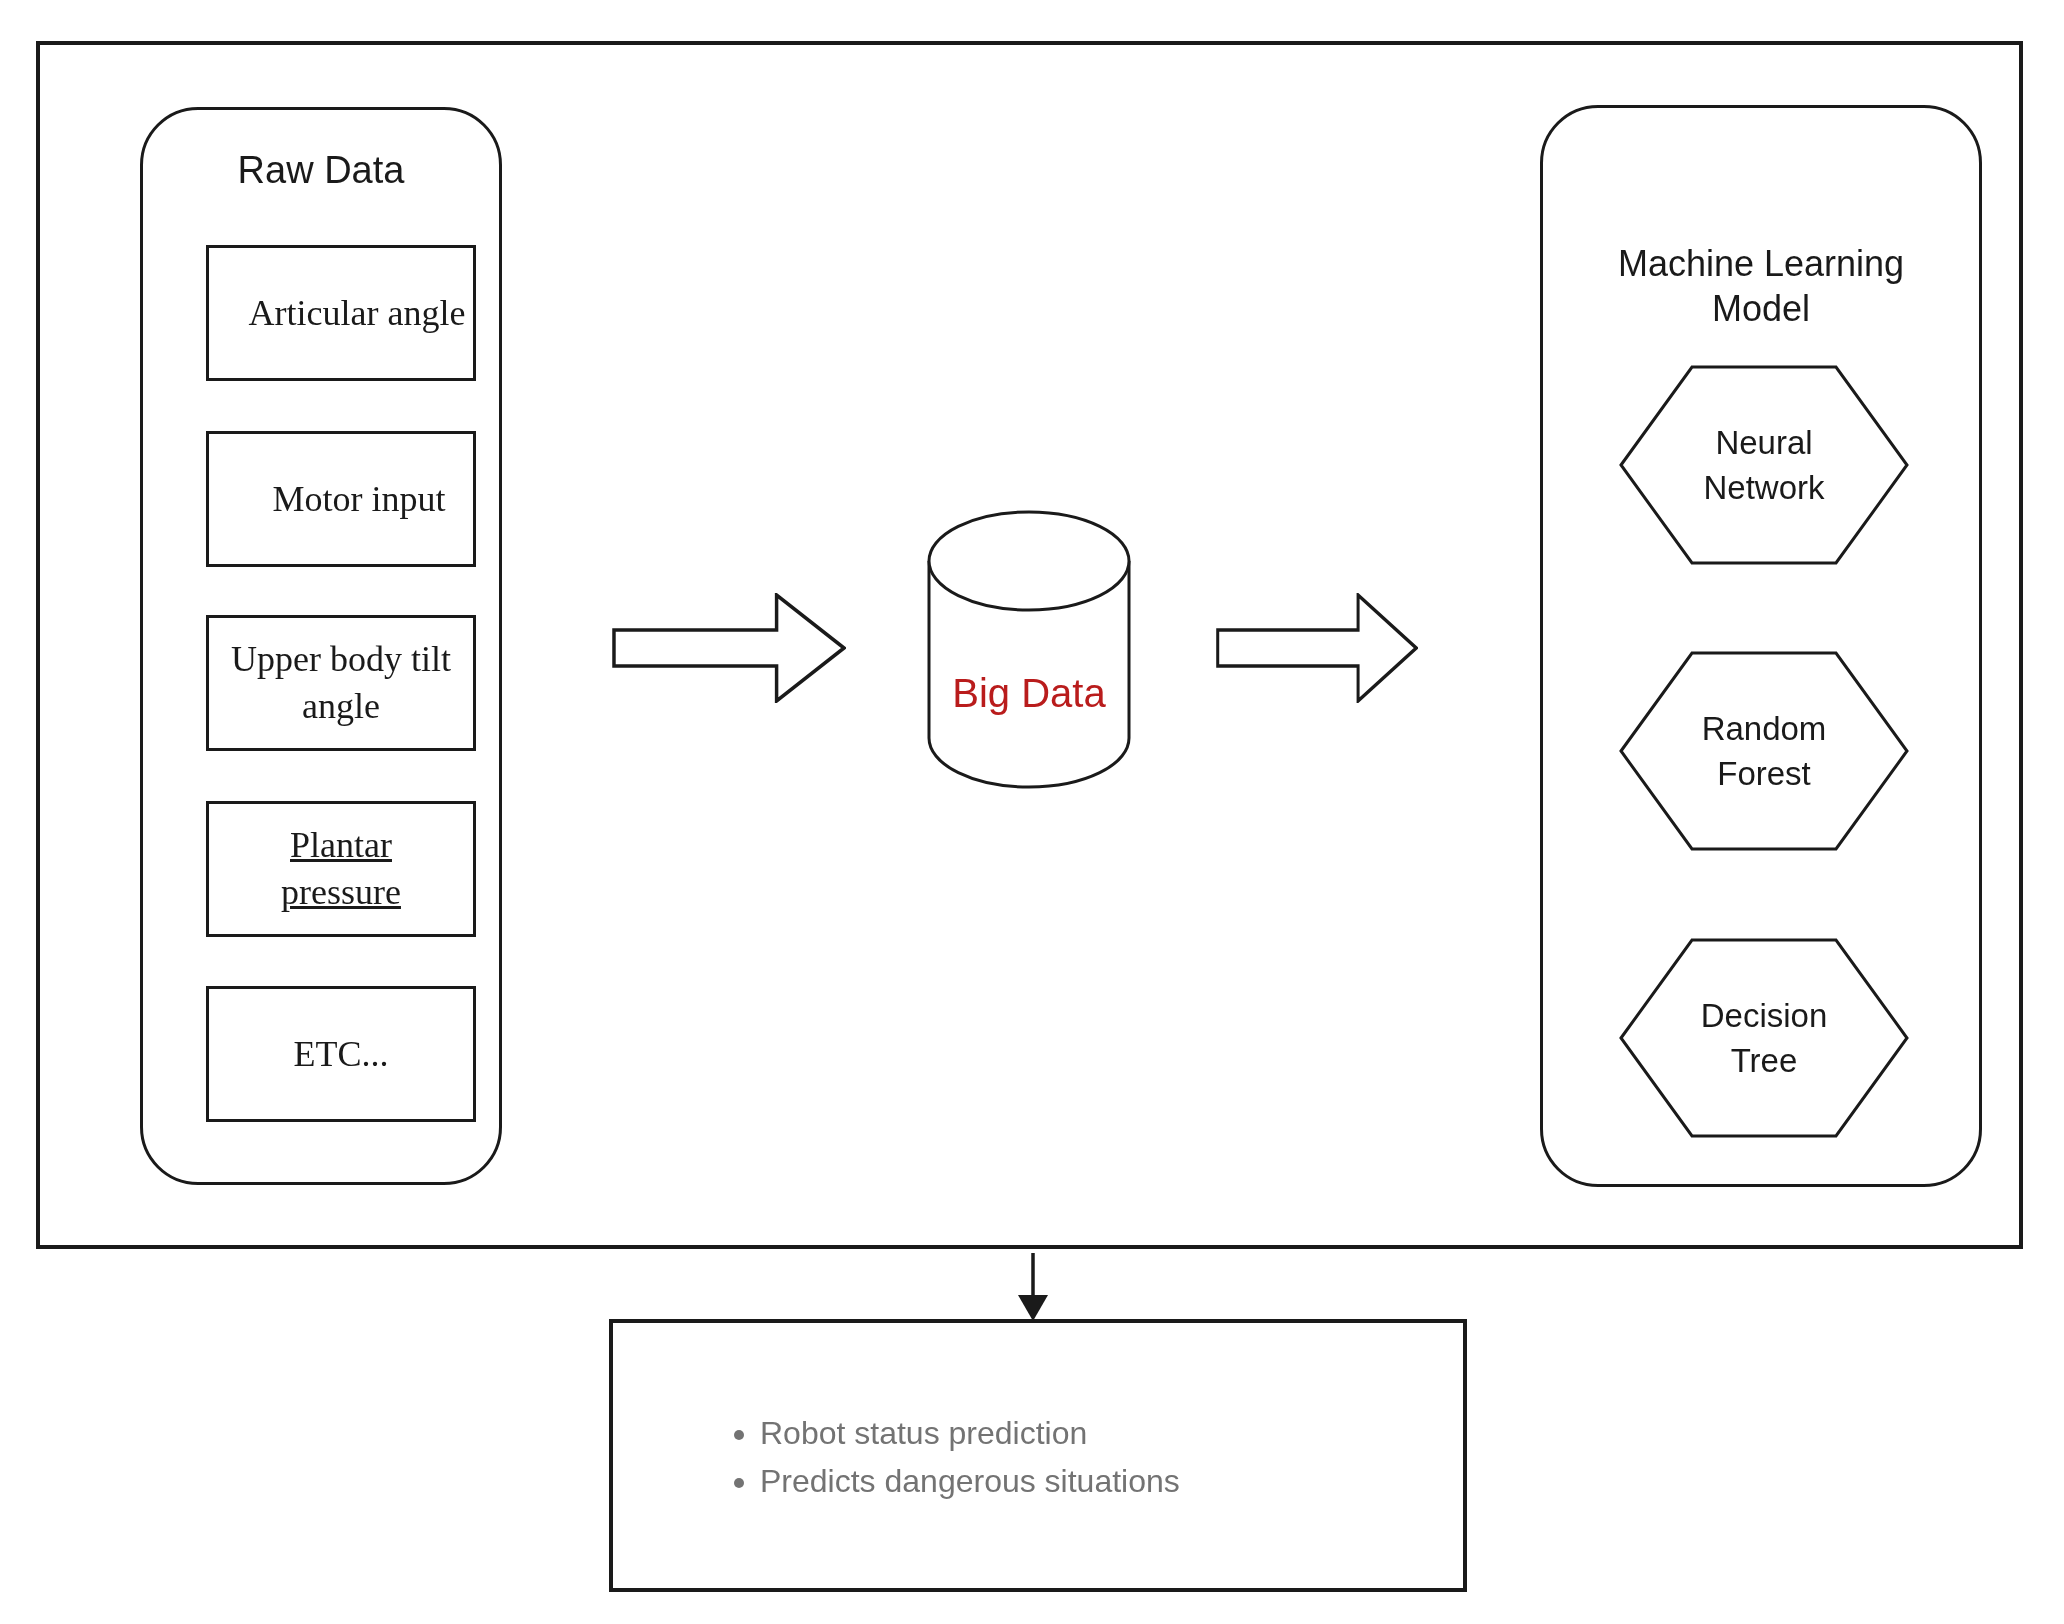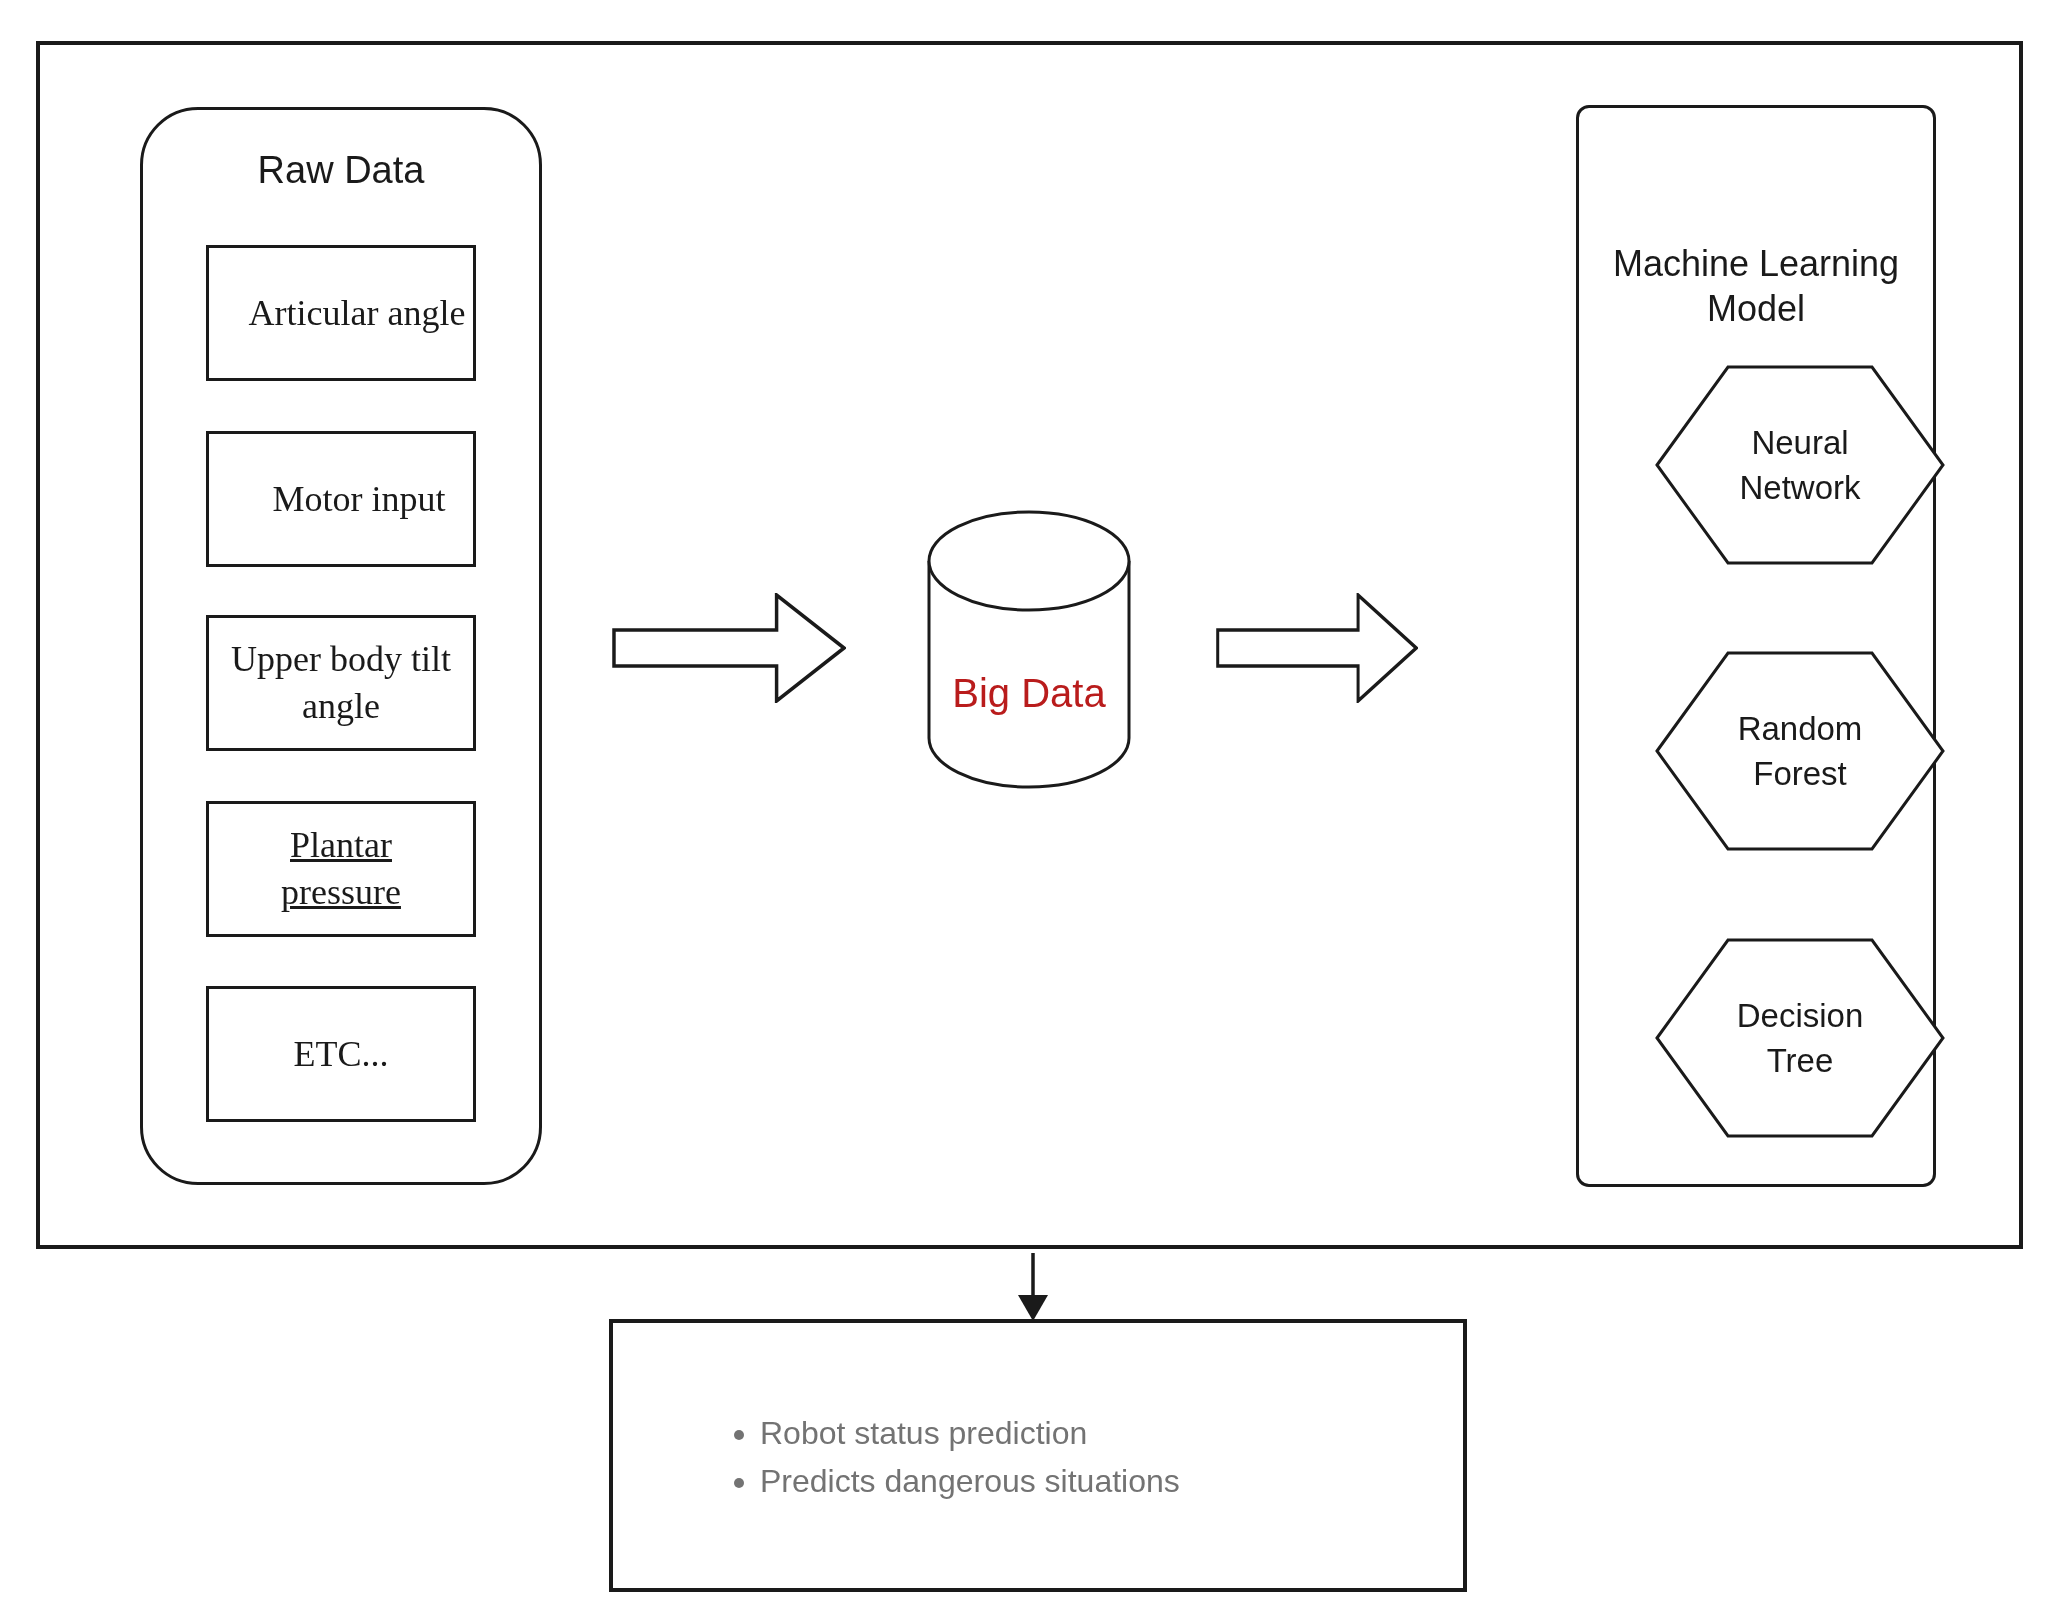--- a/index.html
+++ b/index.html
@@ -23,22 +23,22 @@
     background: #ffffff;
   }
 
   
   .rounded-panel {
     border: 3px solid #1a1a1a;
     border-radius: 58px;
     box-sizing: border-box;
     background: #ffffff;
   }
-  #raw-data-panel { left: 140px; top: 107px; width: 402px; height: 1078px; }
-  #ml-panel       { left: 1576px; top: 105px; width: 360px; height: 1082px; border-radius: 13px; }
+  #raw-data-panel { left: 140px; top: 107px; width: 362px; height: 1078px; }
+  #ml-panel       { left: 1540px; top: 105px; width: 442px; height: 1082px; }
 
   .panel-title {
     left: 0; width: 100%;
     text-align: center;
     font-size: 36px;
     line-height: 45px;
     color: #1a1a1a;
     white-space: pre-line;
   }
   #raw-data-title { top: 38px; font-size: 38px; }

